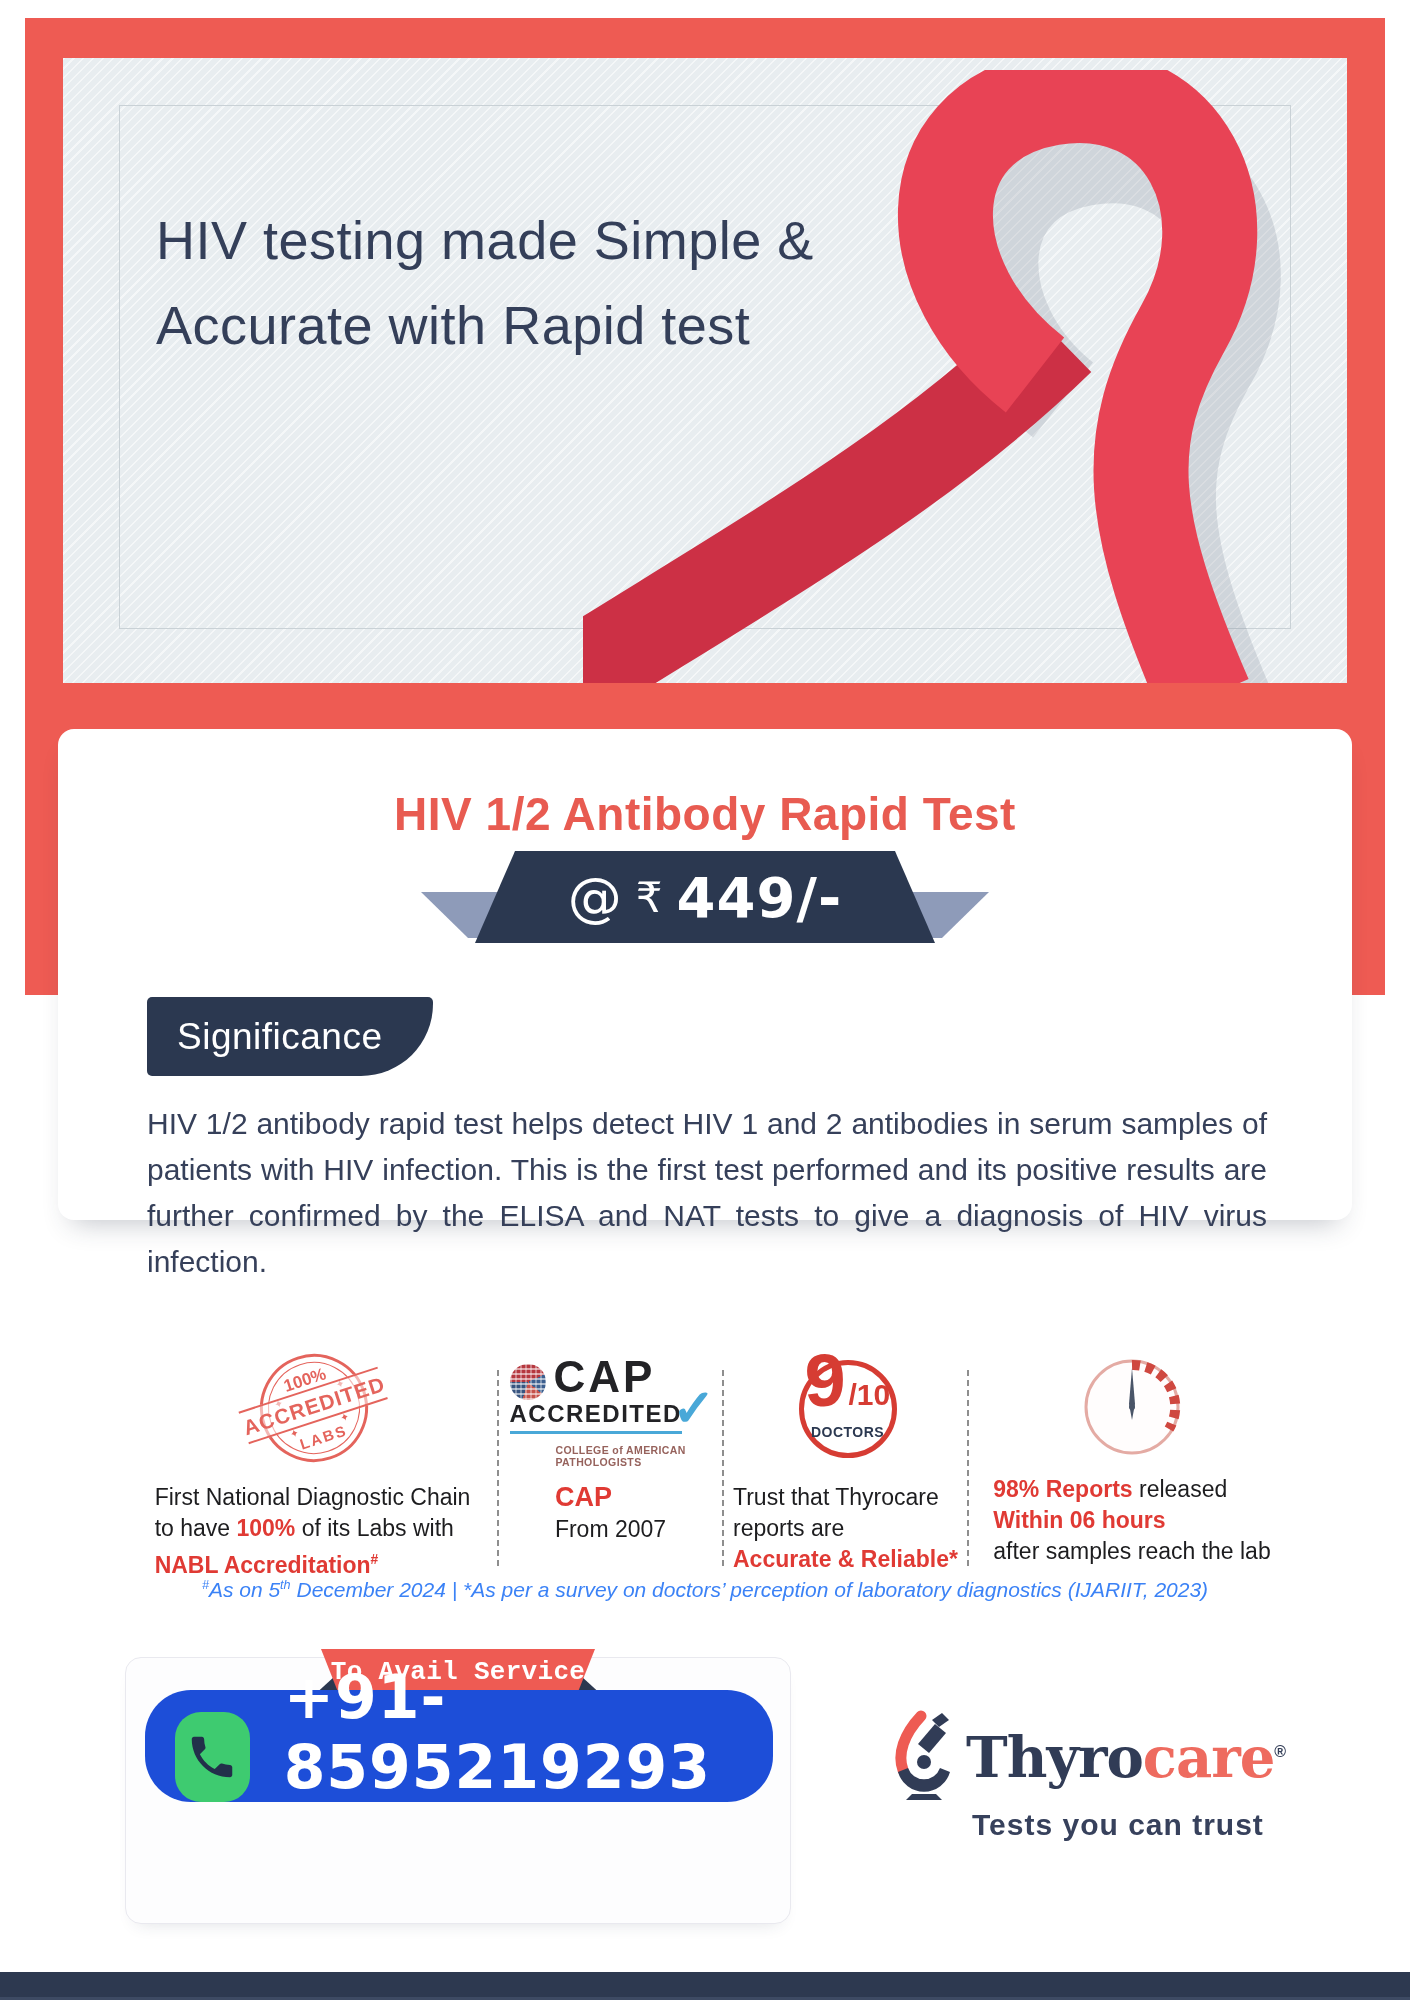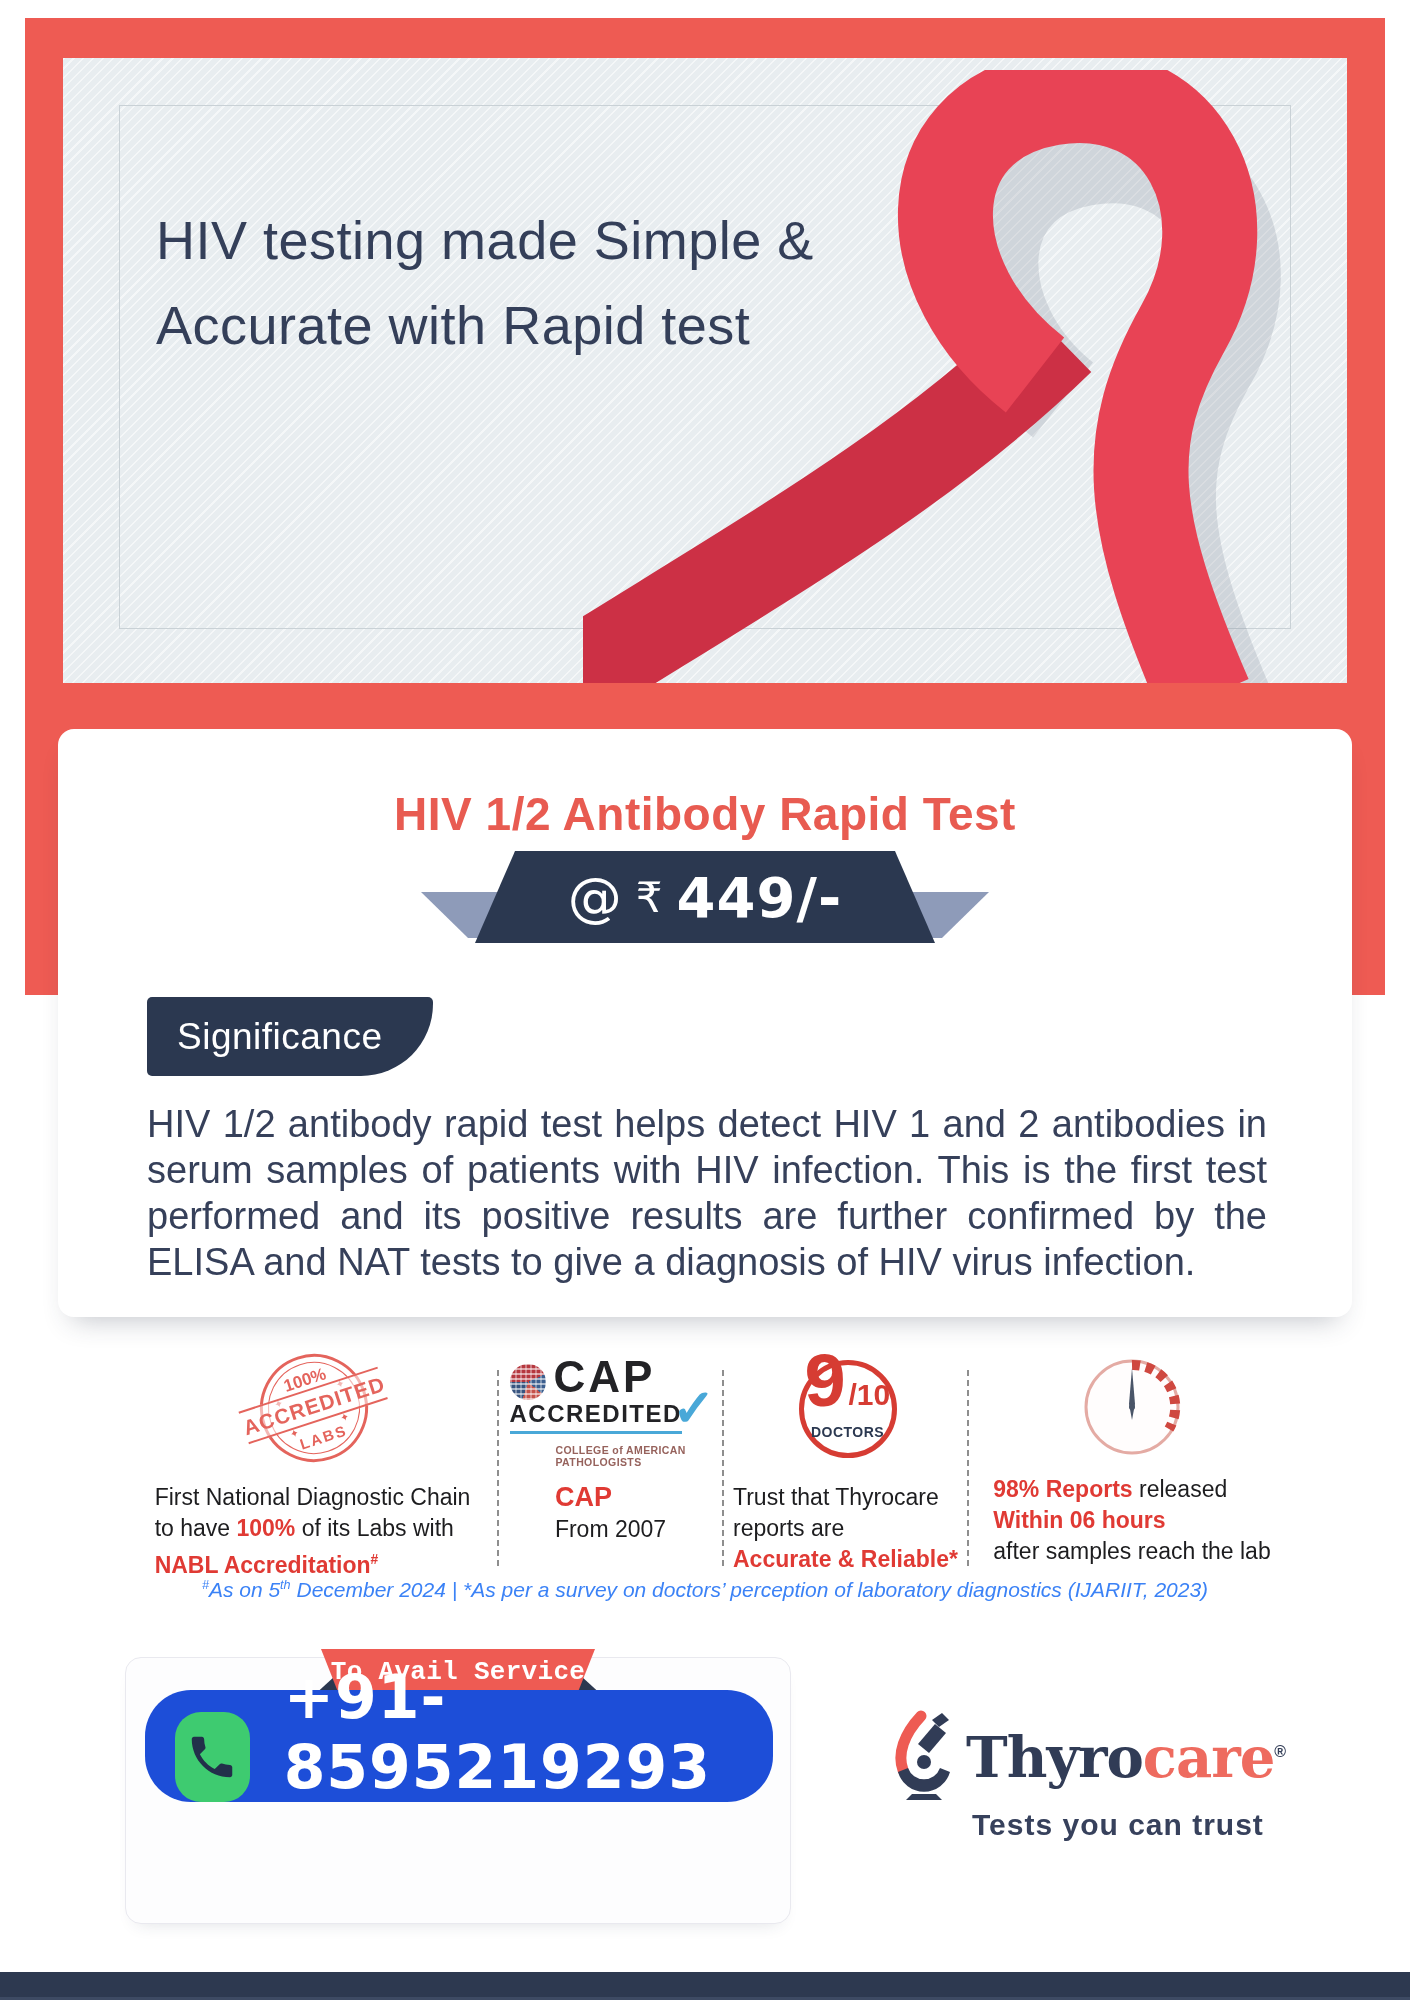--- a/index.html
+++ b/index.html
@@ -12,41 +12,41 @@
             background:#e8edf0;
             background-image:repeating-linear-gradient(135deg, rgba(255,255,255,.55) 0 1.5px, rgba(0,0,0,0) 1.5px 7px);
             overflow:hidden; }
   .banner-inner-border { position:absolute; left:56px; top:47px; right:56px; bottom:54px;
             border:1px solid #c9d1d6; }
   .headline { position:absolute; left:93px; top:140px; font-size:54px; font-weight:500;
             color:#343f59; line-height:85px; letter-spacing:0.5px; }
   .ribbon-svg { position:absolute; left:520px; top:12px; width:764px; height:613px; }
 
   
-  .card { position:absolute; left:58px; top:729px; width:1294px; height:588px; background:#ffffff;
+  .card { position:absolute; left:58px; top:729px; width:1294px; height:491px; background:#ffffff;
           border-radius:16px; box-shadow:0 16px 28px -14px rgba(40,50,70,.30); }
   .test-title { position:absolute; left:0; top:58px; width:100%; text-align:center;
           font-size:46px; font-weight:bold; color:#e85b51; letter-spacing:0.5px; }
 
   .price-wrap { position:absolute; left:50%; top:122px; transform:translateX(-50%); width:560px; height:92px; }
   .wing { position:absolute; width:112px; height:46px; background:#8e9bb9; top:41px; }
   .wing-left  { left:-4px;  clip-path:polygon(0 0, 100% 0, 100% 100%, 42% 100%); }
   .wing-right { right:-4px; clip-path:polygon(0 0, 100% 0, 58% 100%, 0 100%); }
   .price-badge { position:absolute; left:50px; top:0; width:460px; height:92px; background:#2b3850;
           clip-path:polygon(8.7% 0, 91.3% 0, 100% 100%, 0 100%);
           display:flex; align-items:center; justify-content:center; gap:14px;
           color:#ffffff; font-family:"DejaVu Sans", sans-serif; }
   .price-at { font-size:54px; font-weight:400; }
   .price-cur { font-size:42px; font-weight:400; }
   .price-val { font-size:56px; font-weight:bold; letter-spacing:1px; }
 
   .sig-label { position:absolute; left:89px; top:268px; width:286px; height:79px; background:#2b3850;
           border-radius:5px 5px 72px 5px; display:flex; align-items:center; padding-left:30px;
           color:#ffffff; font-size:37px; font-weight:400; letter-spacing:0.5px; }
-  .sig-body { position:absolute; left:89px; top:372px; width:1120px; font-size:38px; line-height:46px;
+  .sig-body { position:absolute; left:89px; top:372px; width:1120px; font-size:30px; line-height:46px;
           color:#36405a; text-align:justify; }
 
   
   .badges { position:absolute; left:0; top:1352px; width:1410px; height:220px; }
   .divider { position:absolute; top:18px; height:196px; border-left:2px dashed #8e8e8e; }
   .d1 { left:497px; } .d2 { left:722px; } .d3 { left:967px; }
   .bcol { position:absolute; display:flex; flex-direction:column; align-items:center; }
   .bcol1 { left:140px; width:345px; } .bcol2 { left:508px; width:205px; }
   .bcol3 { left:733px; width:225px; } .bcol4 { left:972px; width:320px; }
   .btext { font-size:23px; line-height:31px; color:#1d1d1f; margin-top:12px; }

